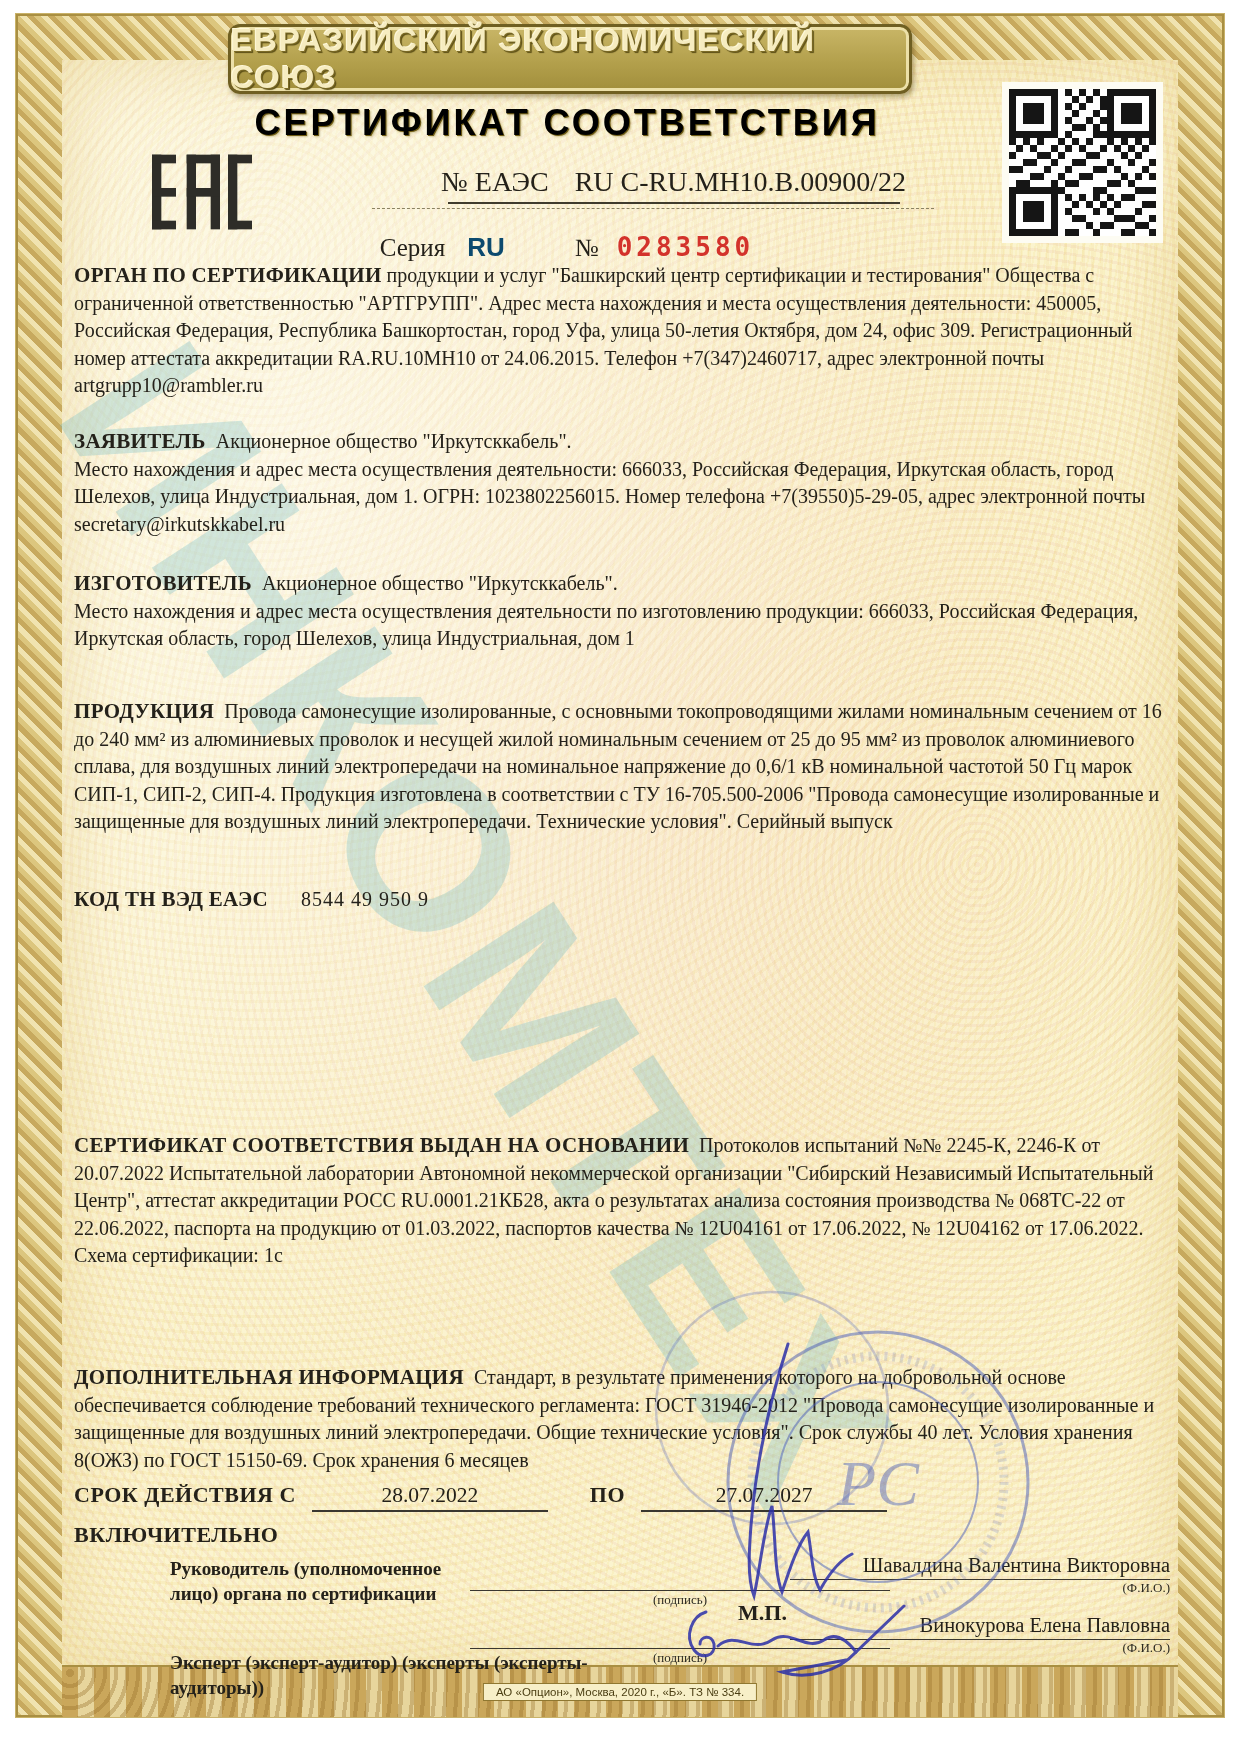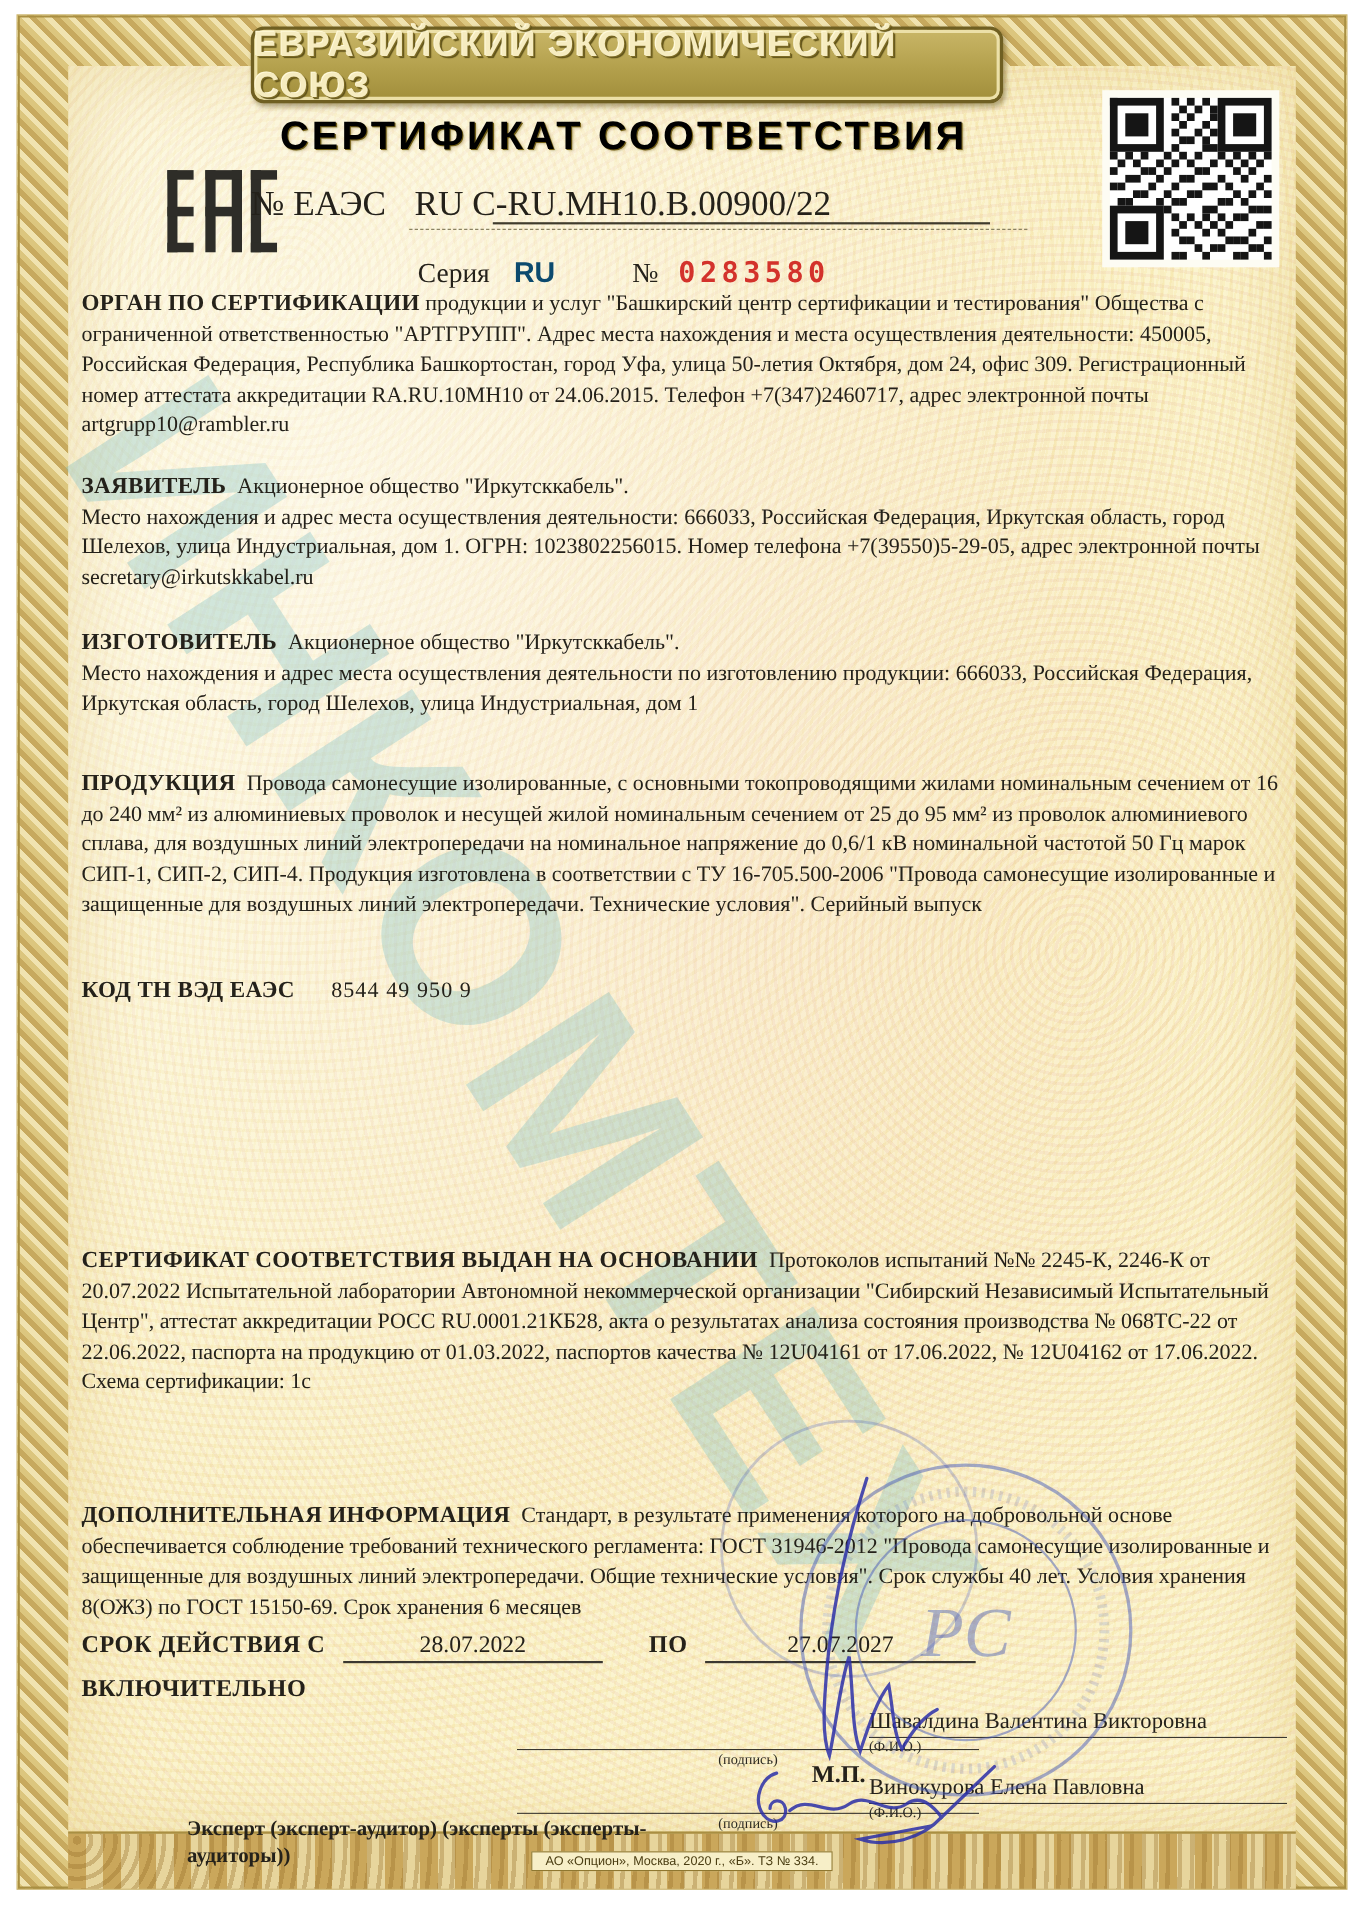--- a/index.html
+++ b/index.html
@@ -33,22 +33,22 @@
     background:linear-gradient(180deg,#c9b667 0%,#b3a04c 55%,#a18e3b 100%);
     border:3px solid #6f5f22;border-radius:12px;
     box-shadow:inset 0 0 0 3px #ece0a8, 2px 3px 5px rgba(90,70,20,0.45);
     display:flex;align-items:center;justify-content:center;}
   .banner span{font-family:"Liberation Sans",sans-serif;font-weight:bold;font-size:32px;
     letter-spacing:1.5px;color:#f6ecc0;
     text-shadow:1px 1px 0 #7c6b26,2px 2px 1px #5c4f16,-1px -1px 0 #fff9da;}
   .doc-title{position:absolute;left:228px;top:102px;width:678px;text-align:center;z-index:2;
     font-family:"Liberation Sans",sans-serif;font-weight:bold;font-size:36px;letter-spacing:3px;
     color:#000000;text-shadow:1px 1px 0 #6f5c14,2px 2px 2px rgba(120,100,30,0.35);}
-  .certno-row{position:absolute;left:228px;top:166px;width:678px;text-align:left;z-index:2;
-    font-size:32px;}
+  .certno-row{position:absolute;left:228px;top:166px;width:678px;text-align:right;z-index:2;
+    font-size:28px;}
   .certno-row .lbl{margin-right:26px;}
   .certno-underline{position:absolute;left:448px;top:202px;width:452px;border-top:2px solid #3f3b2c;z-index:2;}
   .certno-dotted{position:absolute;left:372px;top:208px;width:562px;border-top:1px dashed #8a8262;z-index:2;}
   .series-row{position:absolute;left:228px;top:232px;width:678px;text-align:center;z-index:2;font-size:25px;}
   .series-row .series-lbl{margin-right:22px;text-align:right;}
   .series-region{color:#0c4a6e;font-weight:bold;font-family:"Liberation Sans",sans-serif;font-size:26px;margin-right:70px;}
   .series-no-lbl{margin-right:18px;}
   .series-no{color:#d3322b;font-weight:bold;font-family:"DejaVu Sans Mono",monospace;
     letter-spacing:4px;font-size:26px;}
   
@@ -101,21 +101,21 @@
   .inclusive{position:absolute;left:74px;top:1522px;z-index:2;font-size:22px;font-weight:bold;letter-spacing:0.5px;}
   
   .role1{position:absolute;left:170px;top:1556px;width:300px;z-index:2;font-size:19px;font-weight:bold;line-height:25px;}
   .role2{position:absolute;left:170px;top:1614px;width:440px;z-index:2;font-size:19px;font-weight:bold;line-height:25px;margin-top:36px;}
   .sig-line{position:absolute;border-top:1.5px solid #3a3730;width:420px;left:470px;z-index:2;}
   .sig-line1{top:1590px;} .sig-line2{top:1648px;}
   .sig-caption{position:absolute;left:560px;width:240px;text-align:center;z-index:2;
     font-size:13px;color:#2c2a22;}
   .cap1{top:1592px;} .cap2{top:1650px;}
   .mp{position:absolute;left:738px;top:1600px;z-index:4;font-size:22px;font-weight:bold;}
-  .name-col{position:absolute;left:790px;width:380px;text-align:left;z-index:2;}
+  .name-col{position:absolute;left:790px;width:380px;text-align:right;z-index:2;}
   .name1{top:1554px;} .name2{top:1614px;}
   .name-col .nm{display:block;font-size:20.5px;border-bottom:1.5px solid #3a3730;padding-bottom:2px;}
   .name-col .cap{display:block;font-size:13px;color:#2c2a22;}
   
   .ink{position:absolute;left:0;top:0;z-index:3;pointer-events:none;}
 </style>
 </head>
 <body>
 
 <div class="page">
@@ -202,20 +202,21 @@
   <section class="sec s-additional">
     <b>ДОПОЛНИТЕЛЬНАЯ ИНФОРМАЦИЯ</b>&nbsp;
     <span>Стандарт, в результате применения которого на добровольной основе обеспечивается соблюдение требований технического регламента: ГОСТ 31946-2012 "Провода самонесущие изолированные и защищенные для воздушных линий электропередачи. Общие технические условия". Срок службы 40 лет. Условия хранения 8(ОЖЗ) по ГОСТ 15150-69. Срок хранения 6 месяцев</span>
   </section>
 
   <div class="validity">
     <b>СРОК ДЕЙСТВИЯ С</b><span class="date-cell cell-from">28.07.2022</span><b class="lbl-to">ПО</b><span class="date-cell cell-to">27.07.2027</span>
   </div>
   <div class="inclusive">ВКЛЮЧИТЕЛЬНО</div>
 
+  <div class="role1">Руководитель (уполномоченное лицо) органа по сертификации</div>
   <div class="sig-line sig-line1"></div>
   <div class="sig-caption cap1">(подпись)</div>
   <div class="mp">М.П.</div>
   <div class="name-col name1">
     <span class="nm">Шавалдина Валентина Викторовна</span>
     <span class="cap">(Ф.И.О.)</span>
   </div>
 
   <div class="role2">Эксперт (эксперт-аудитор) (эксперты (эксперты-аудиторы))</div>
   <div class="sig-line sig-line2"></div>

